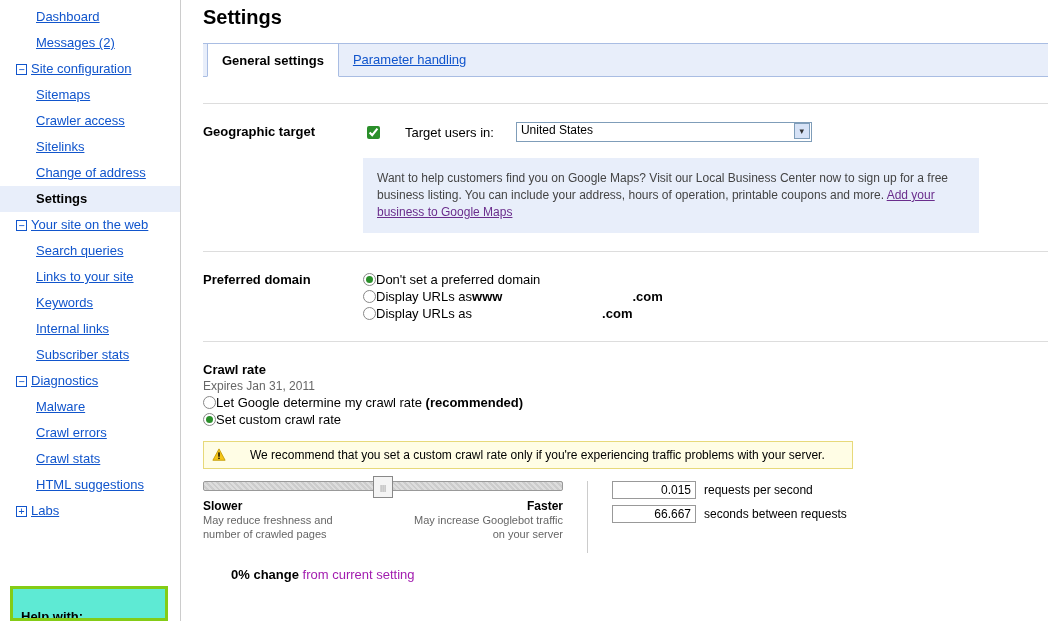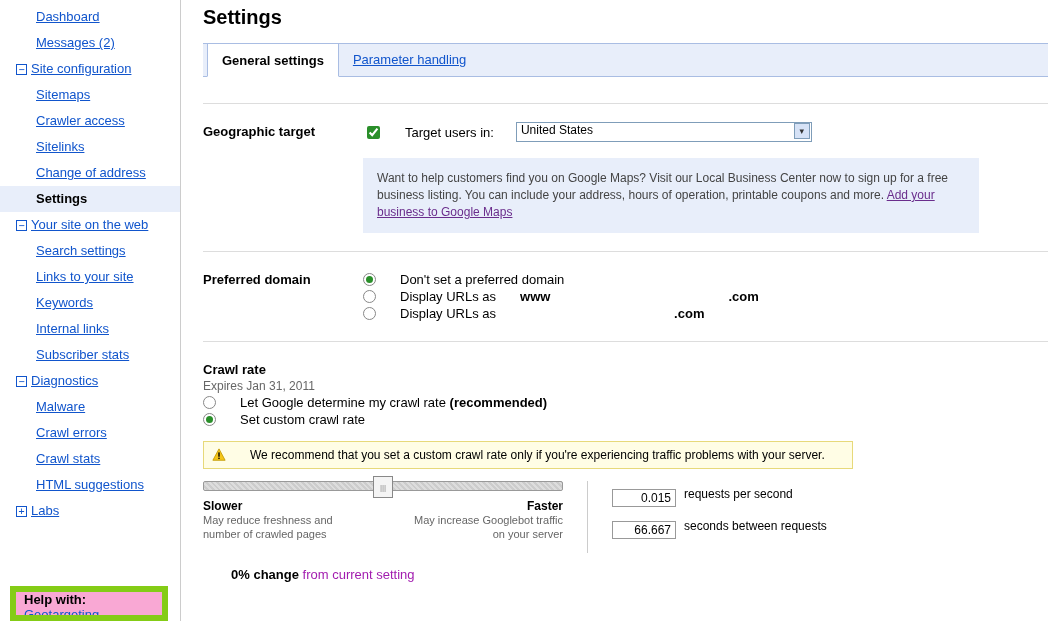--- a/index.html
+++ b/index.html
@@ -50,23 +50,23 @@
     align-items: center; justify-content: center;
     font-size: 10px; line-height: 9px;
     color: #1155cc;
     font-family: monospace;
     user-select:none;
   }
   .helpbox {
     position: absolute;
     bottom: 0; left:10px;
     width:158px;
-    border:6px solid #84cc16;
-    background:#f9a8d4;
-    padding:0 8px 0 8px;
+    border:3px solid #84cc16;
+    background:#5eead4;
+    padding:20px 8px 0 8px;
     overflow:hidden;
     height:35px;
   }
   .helpbox .hb-title{font-weight:bold;}
   .helpbox .hb-link{color:#1155cc;}
 
   
   .main {
     flex:1;
     padding: 6px 0 0 22px;
@@ -128,21 +128,21 @@
     margin-right:-3px;
   }
   .infobox{
     margin-top:16px;
     background:#e8eefa;
     padding:12px 14px;
     color:#444;font-size:12px;line-height:17px;
     width:616px;
   }
   .infobox a{color:#6a2d8c;}
-  .radio-row{display:flex;align-items:center;gap:24px;margin:2px 0;}
+  .radio-row{display:flex;align-items:center;gap:0;margin:2px 0;}
   .radio{
     width:13px;height:13px;border:1px solid #888;border-radius:50%;
     display:inline-flex;align-items:center;justify-content:center;flex-shrink:0;
   }
   .radio.on::after{content:"";width:7px;height:7px;border-radius:50%;background:#2a8f2a;}
   .domain-bold{font-weight:bold;}
   .warnbox{
     background:#fffde5;border:1px solid #e7d97a;
     padding:6px 8px;display:flex;gap:24px;align-items:center;
     margin:14px 0 12px 0;font-size:12px;width:650px;
@@ -163,21 +163,21 @@
     display:flex;align-items:center;justify-content:center;font-size:8px;color:#888;
   }
   .slider-labels{display:flex;justify-content:space-between;margin-top:8px;}
   .slider-labels .sl{width:160px;}
   .slider-labels .sl.right{text-align:right;}
   .slider-labels b{display:block;font-size:12px;}
   .slider-labels span{font-size:11px;color:#666;line-height:14px;display:block;}
   .divider{width:1px;background:#ccc;height:72px;}
   .numcol{font-size:12px;display:flex;flex-direction:column;gap:6px;}
   .numrow{display:flex;gap:8px;align-items:center;}
-  .numrow input{width:64px;text-align:right;padding:1px 4px;border:1px solid #999;font-size:12px;height:18px;margin-top:8px;}
+  .numrow input{width:84px;text-align:right;padding:1px 4px;border:1px solid #999;font-size:12px;height:18px;}
   .change-line{margin-top:14px;font-size:13px;}
   .change-line b{font-weight:bold;margin-left:28px;}
   .change-line .gray{color:#a21caf;}
   .crawl-section{border-bottom:none;flex-direction:column;}
 </style>
 </head>
 <body>
 
 <div class="sidebar">
   <div class="nav-item"><a>Dashboard</a></div>
@@ -190,21 +190,21 @@
   <div class="nav-item"><a>Sitemaps</a></div>
   <div class="nav-item"><a>Crawler access</a></div>
   <div class="nav-item"><a>Sitelinks</a></div>
   <div class="nav-item"><a>Change of address</a></div>
   <div class="nav-item selected"><span>Settings</span></div>
 
   <div class="nav-group">
     <span class="expander">−</span>
     <a>Your site on the web</a>
   </div>
-  <div class="nav-item"><a>Search settings</a></div>
+  <div class="nav-item"><a>Search queries</a></div>
   <div class="nav-item"><a>Links to your site</a></div>
   <div class="nav-item"><a>Keywords</a></div>
   <div class="nav-item"><a>Internal links</a></div>
   <div class="nav-item"><a>Subscriber stats</a></div>
 
   <div class="nav-group">
     <span class="expander">−</span>
     <a>Diagnostics</a>
   </div>
   <div class="nav-item"><a>Malware</a></div>

